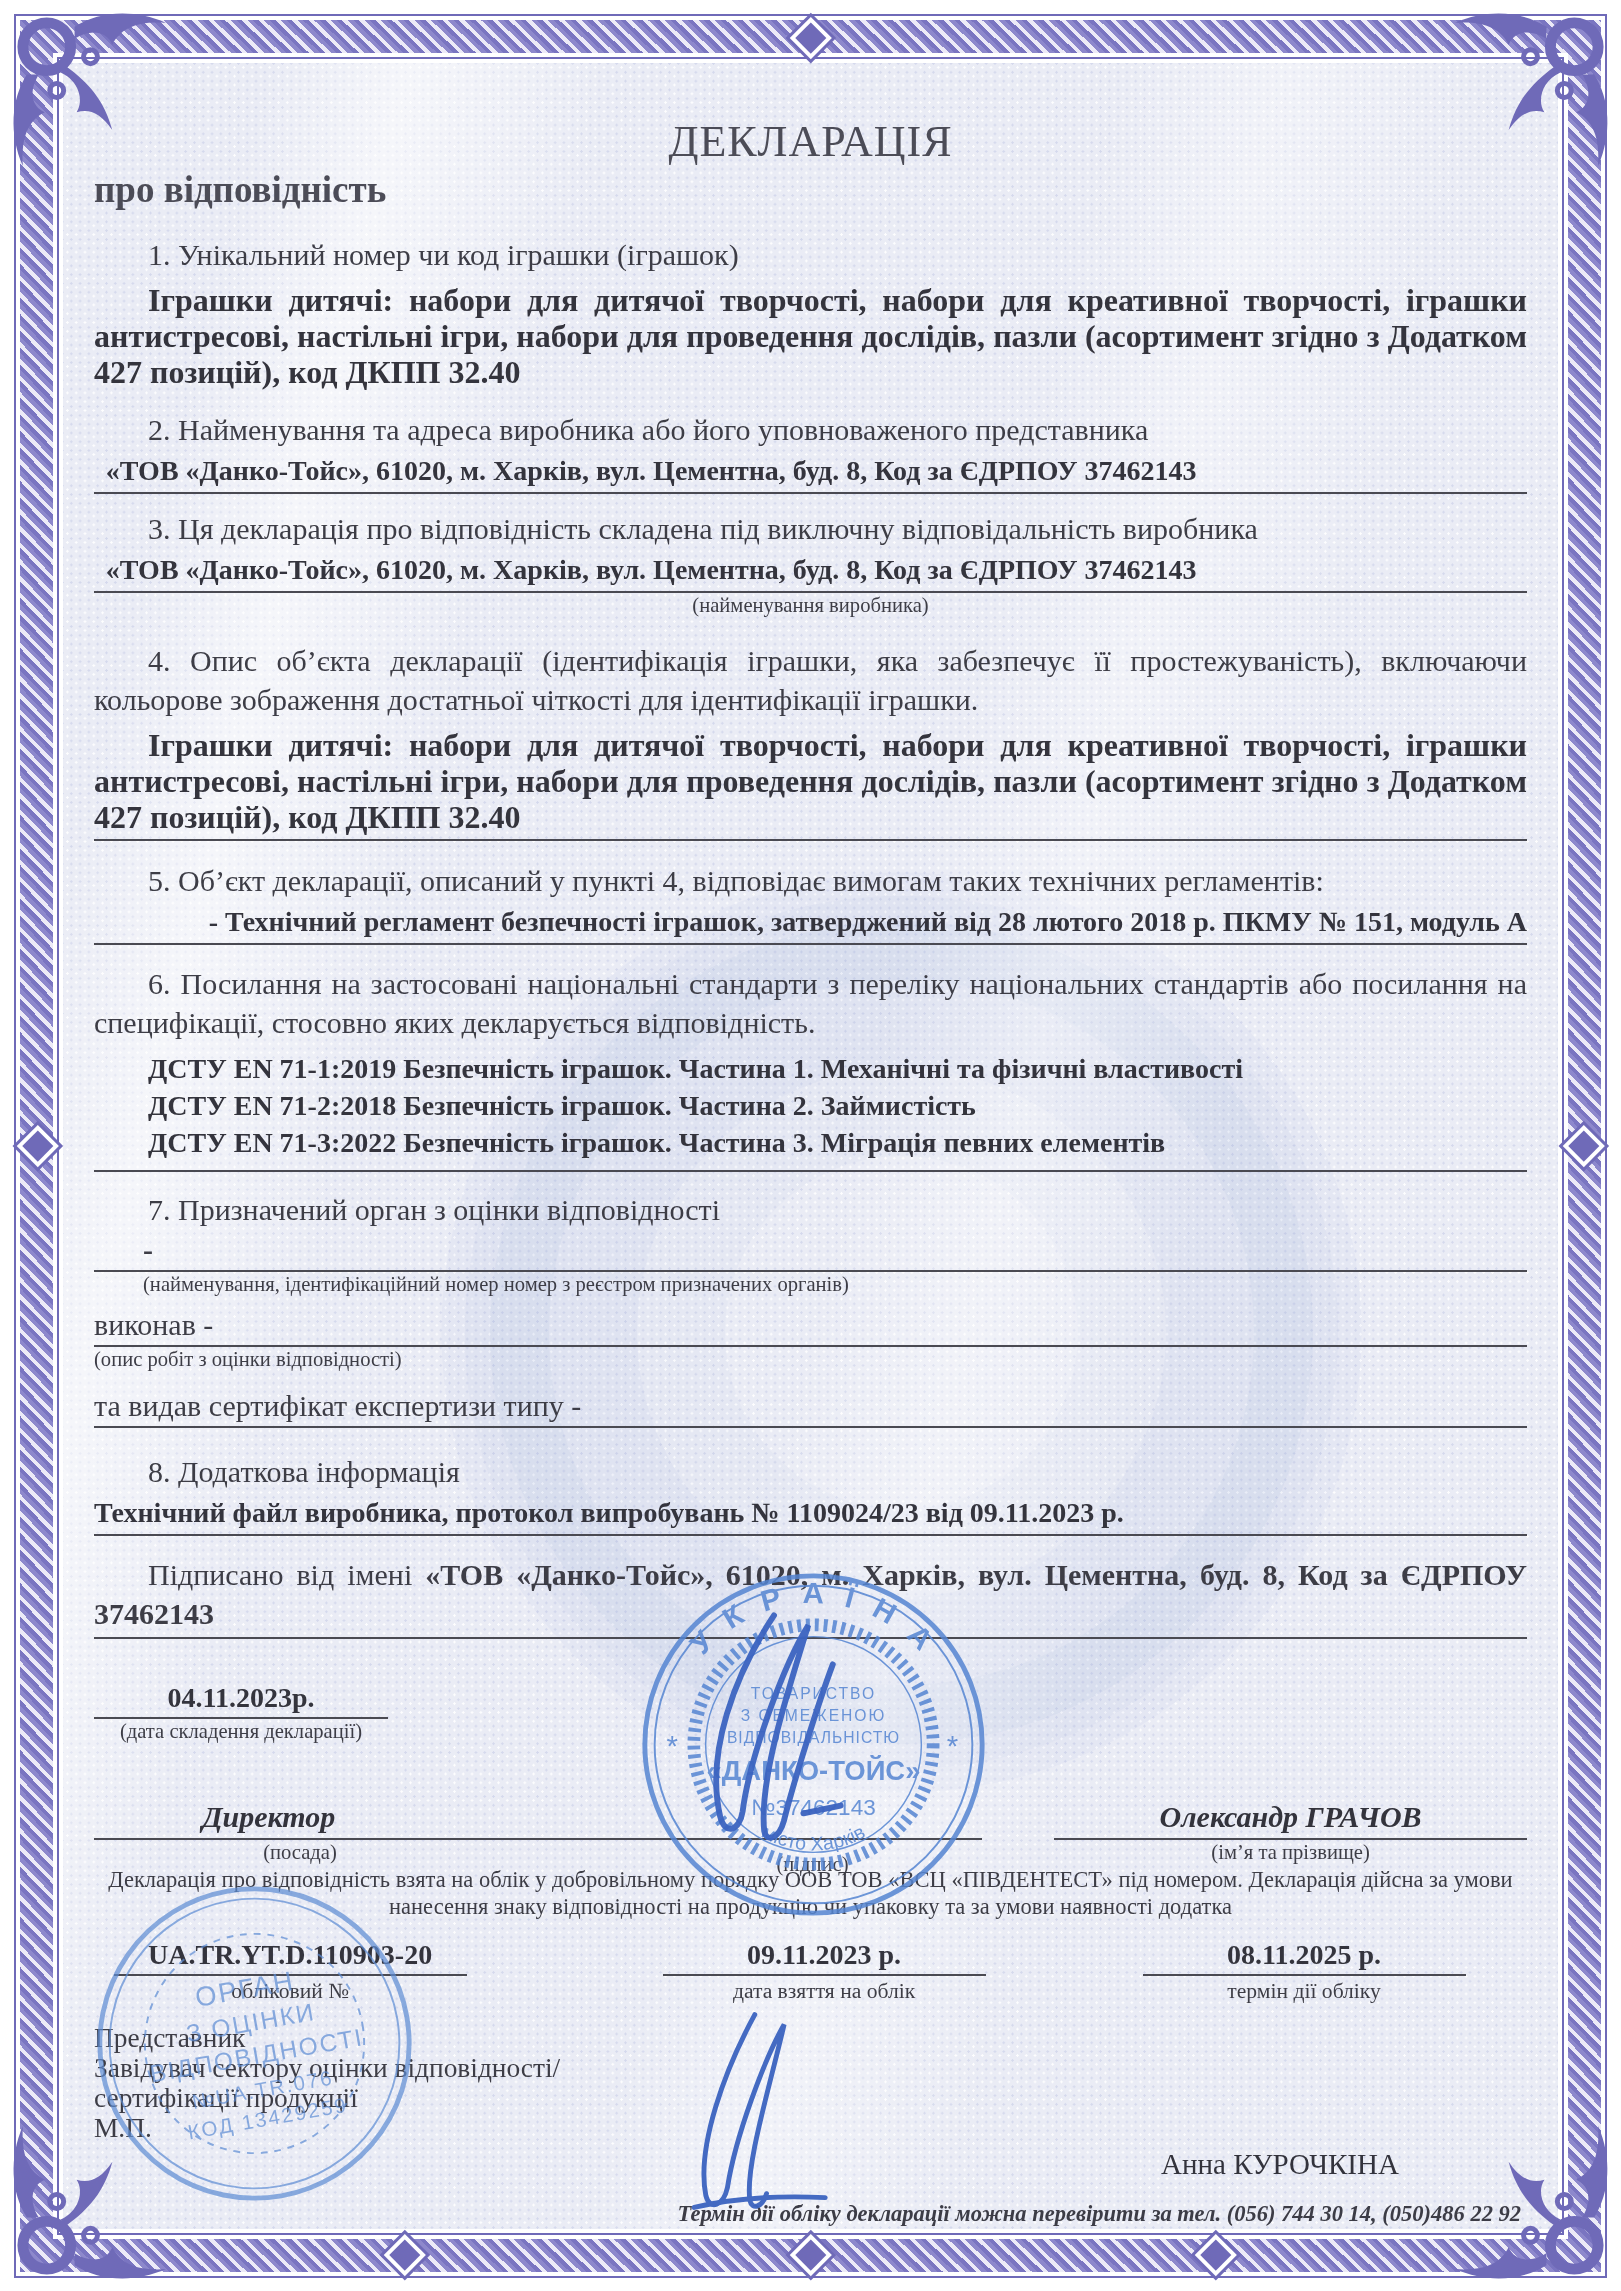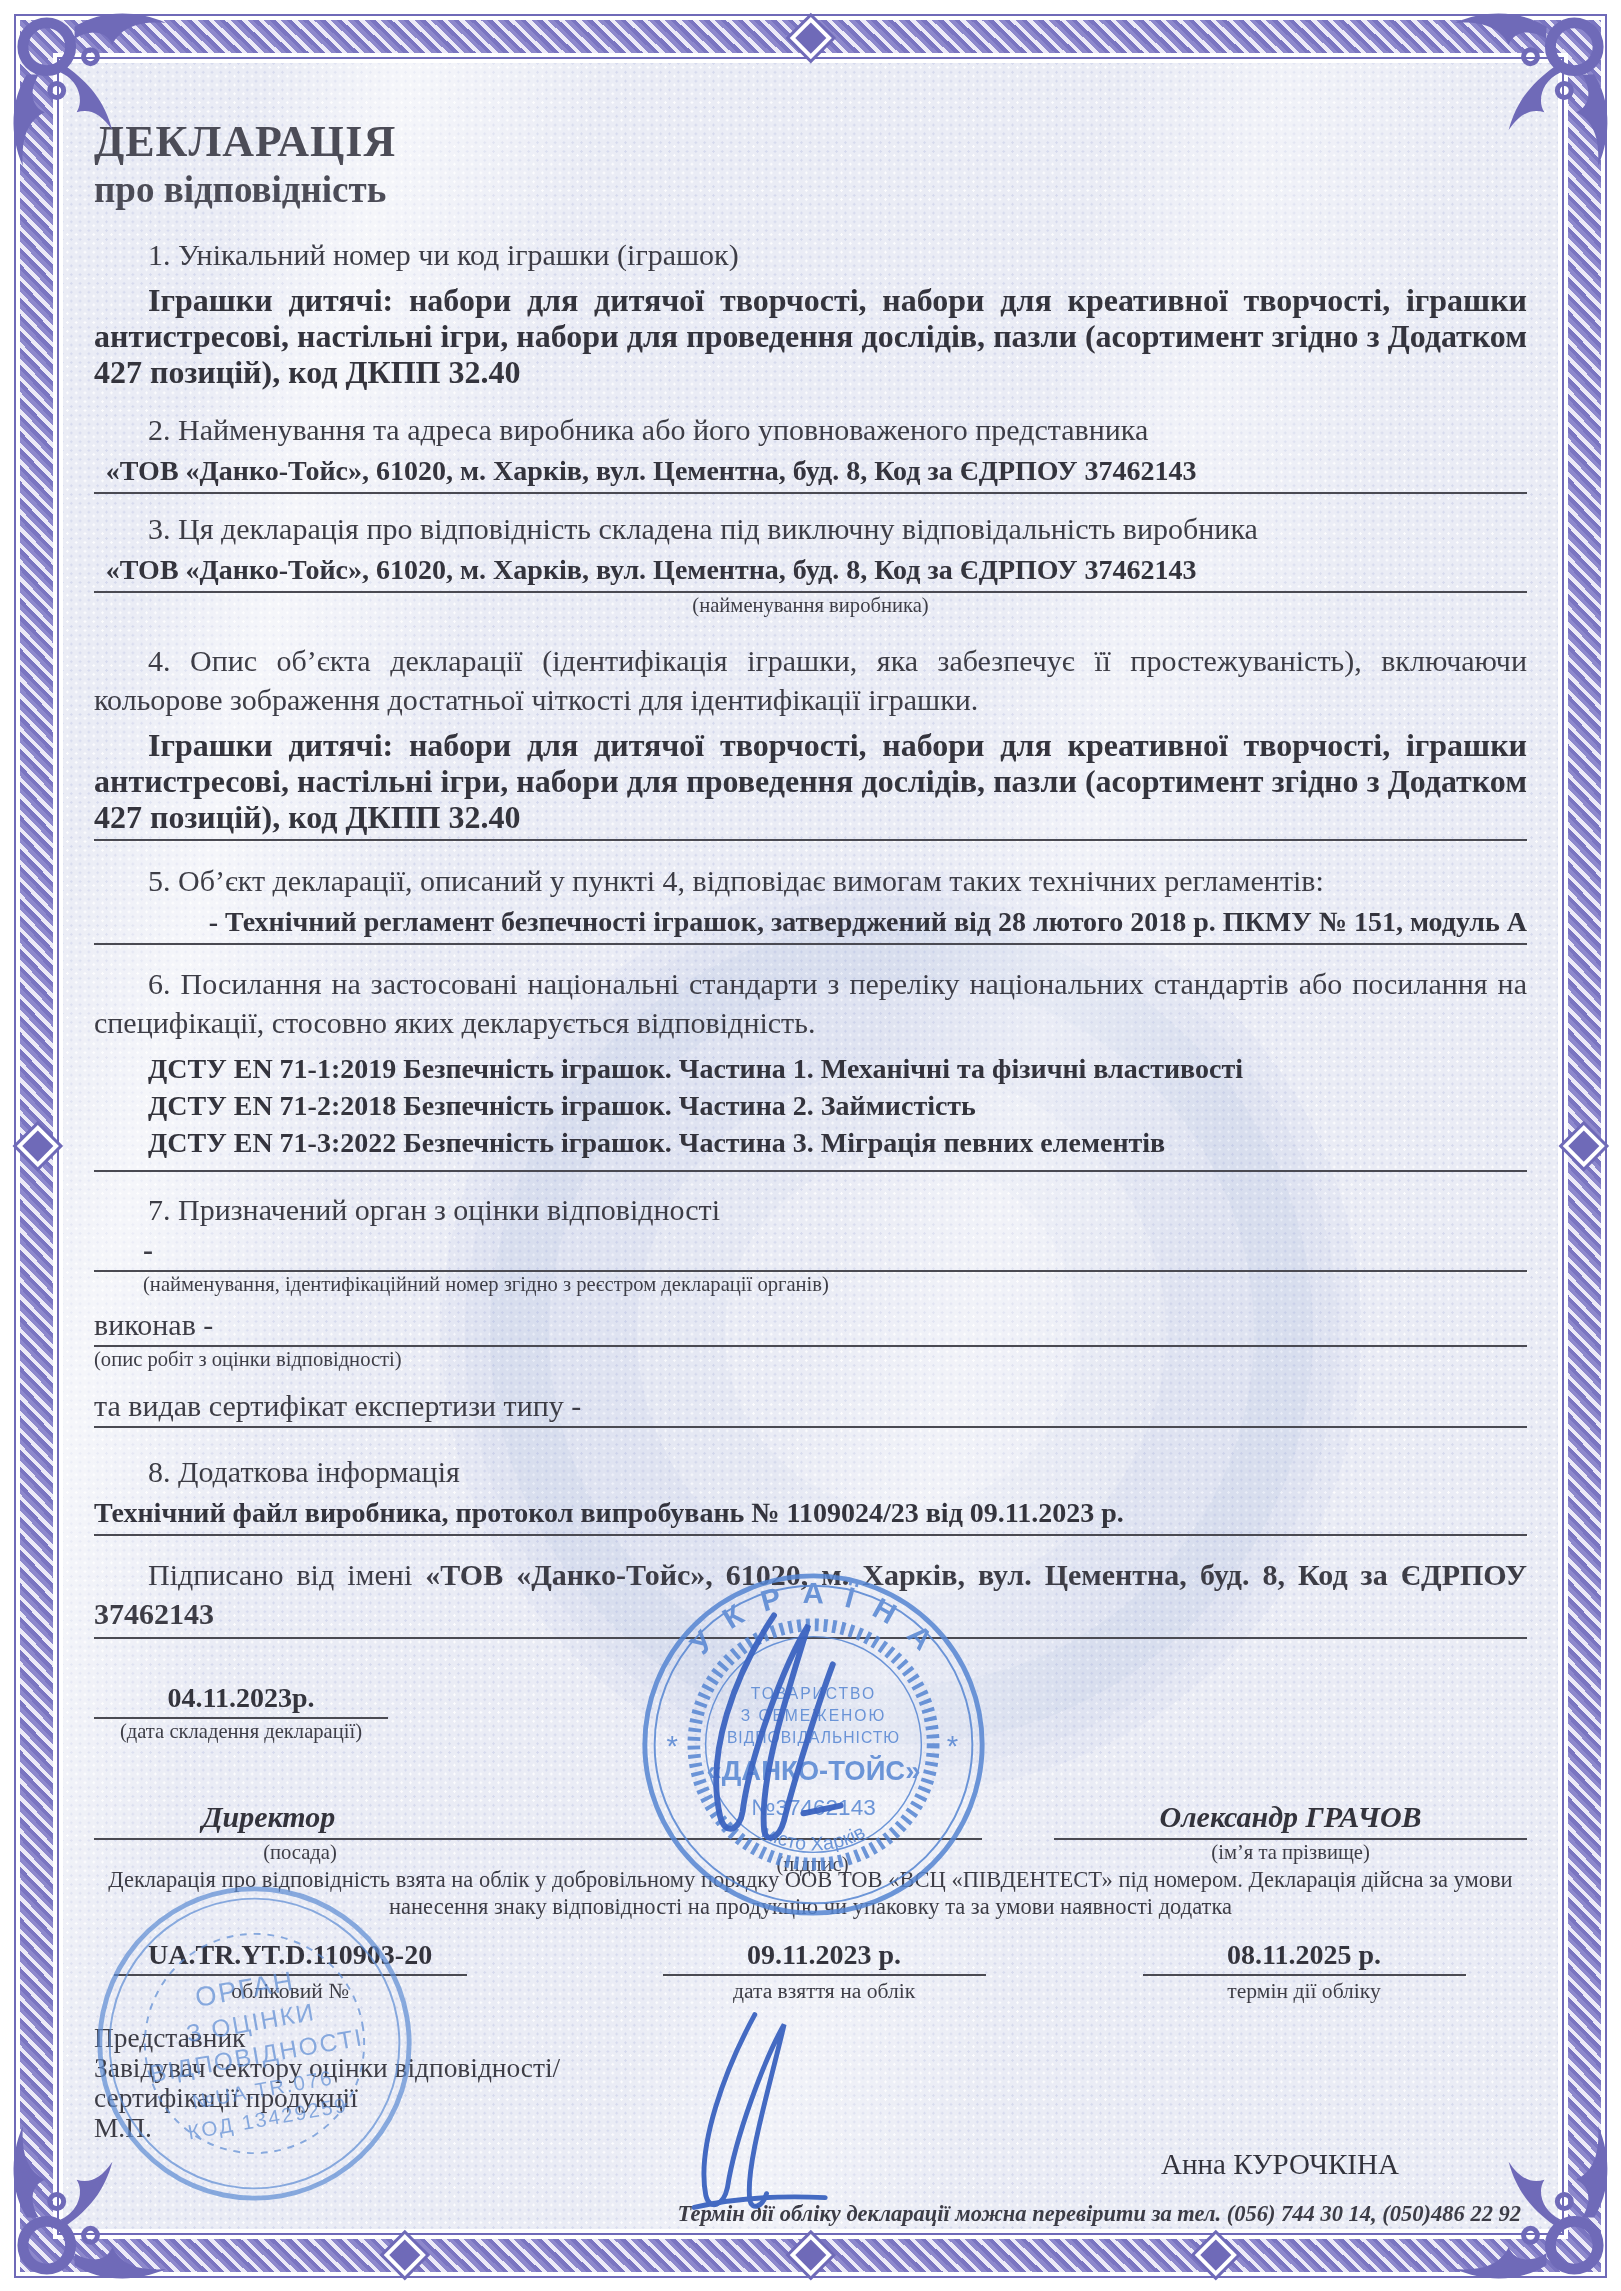--- a/index.html
+++ b/index.html
@@ -30,21 +30,21 @@
   .streak{position:absolute;inset:0;z-index:1;pointer-events:none;
       background:linear-gradient(104deg,transparent 10%,rgba(255,255,255,.55) 17%,transparent 27%,
                  transparent 52%,rgba(255,255,255,.35) 60%,transparent 70%);}
   .watermark{position:absolute;left:402px;top:833px;width:823px;height:823px;border-radius:50%;z-index:1;
       border:25.5px solid rgba(125,145,210,.10);pointer-events:none;
       box-shadow:inset 0 0 0 59px rgba(125,145,210,.06),inset 0 0 0 147px rgba(125,145,210,.05),
                  inset 0 0 0 235px rgba(125,145,210,.04),0 0 0 23.5px rgba(125,145,210,.05);}
   .txt{position:relative;z-index:2;}
 
   
-  .title{margin:27.4px 0 0;text-align:left;font-size:44px;line-height:51px;font-weight:700;color:#4c4c57;letter-spacing:1px;}
+  .title{margin:27.4px 0 0;text-align:center;font-size:44px;line-height:51px;font-weight:400;color:#4c4c57;letter-spacing:1px;}
   .subtitle{text-align:left;font-size:37px;line-height:45px;font-weight:700;color:#4c4c57;}
   .heading{font-size:30px;line-height:39px;margin-top:23.5px;text-align:justify;text-indent:54px;}
   .bold-desc{font-size:32px;line-height:36px;font-weight:700;text-align:justify;text-indent:54px;color:#34343d;}
   .field{font-size:28px;font-weight:700;line-height:43px;border-bottom:2px solid #4a4a52;color:#34343d;padding-left:11.8px;}
   .caption{font-size:20.6px;line-height:24.5px;color:#3d3d46;}
   .caption.center{text-align:center;}
   .std-line{font-size:28px;line-height:37px;font-weight:700;color:#34343d;padding-left:54px;}
   .plain-line{font-size:30px;line-height:41px;}
   .mt8{margin-top:7.8px}.mt14{margin-top:13.7px}.mt16{margin-top:15.7px}.mt18{margin-top:17.6px}
   .mt20{margin-top:19.6px}.mt24{margin-top:23.5px}
@@ -161,21 +161,21 @@
     <div class="heading txt mt20">5. Об’єкт декларації, описаний у пункті 4, відповідає вимогам таких технічних регламентів:</div>
     <div class="field txt" style="padding-left:0;text-align:right;">- Технічний регламент безпечності іграшок, затверджений від 28 лютого 2018 р. ПКМУ № 151, модуль А</div>
 
     <div class="heading txt mt20">6. Посилання на застосовані національні стандарти з переліку національних стандартів або посилання на специфікації, стосовно яких декларується відповідність.</div>
     <div class="std-line txt mt8">ДСТУ EN 71-1:2019 Безпечність іграшок. Частина 1. Механічні та фізичні властивості</div>
     <div class="std-line txt">ДСТУ EN 71-2:2018 Безпечність іграшок. Частина 2. Займистість</div>
     <div class="std-line txt" style="border-bottom:2px solid #4a4a52;padding-bottom:9px;">ДСТУ EN 71-3:2022 Безпечність іграшок. Частина 3. Міграція певних елементів</div>
 
     <div class="heading txt mt18">7. Призначений орган з оцінки відповідності</div>
     <div class="plain-line txt" style="font-weight:700;padding-left:49px;border-bottom:2px solid #4a4a52;">-</div>
-    <div class="caption txt" style="padding-left:49px;">(найменування, ідентифікаційний номер згідно з реєстром декларації органів)</div>
+    <div class="caption txt" style="padding-left:49px;">(найменування, ідентифікаційний номер номер з реєстром призначених органів)</div>
     <div class="plain-line txt mt8" style="border-bottom:2px solid #4a4a52;">виконав -</div>
     <div class="caption txt">(опис робіт з оцінки відповідності)</div>
     <div class="plain-line txt mt14" style="border-bottom:2px solid #4a4a52;">та видав сертифікат експертизи типу -</div>
 
     <div class="heading txt mt24">8. Додаткова інформація</div>
     <div class="field txt" style="padding-left:0;">Технічний файл виробника, протокол випробувань № 1109024/23 від 09.11.2023 р.</div>
 
     <div class="heading txt mt20" style="border-bottom:2px solid #4a4a52;padding-bottom:3.9px;"><span>Підписано від імені </span><b>«ТОВ «Данко-Тойс», 61020,   м. Харків, вул. Цементна,  буд. 8,   Код за ЄДРПОУ 37462143</b></div>
 
     <div class="sign-area">

